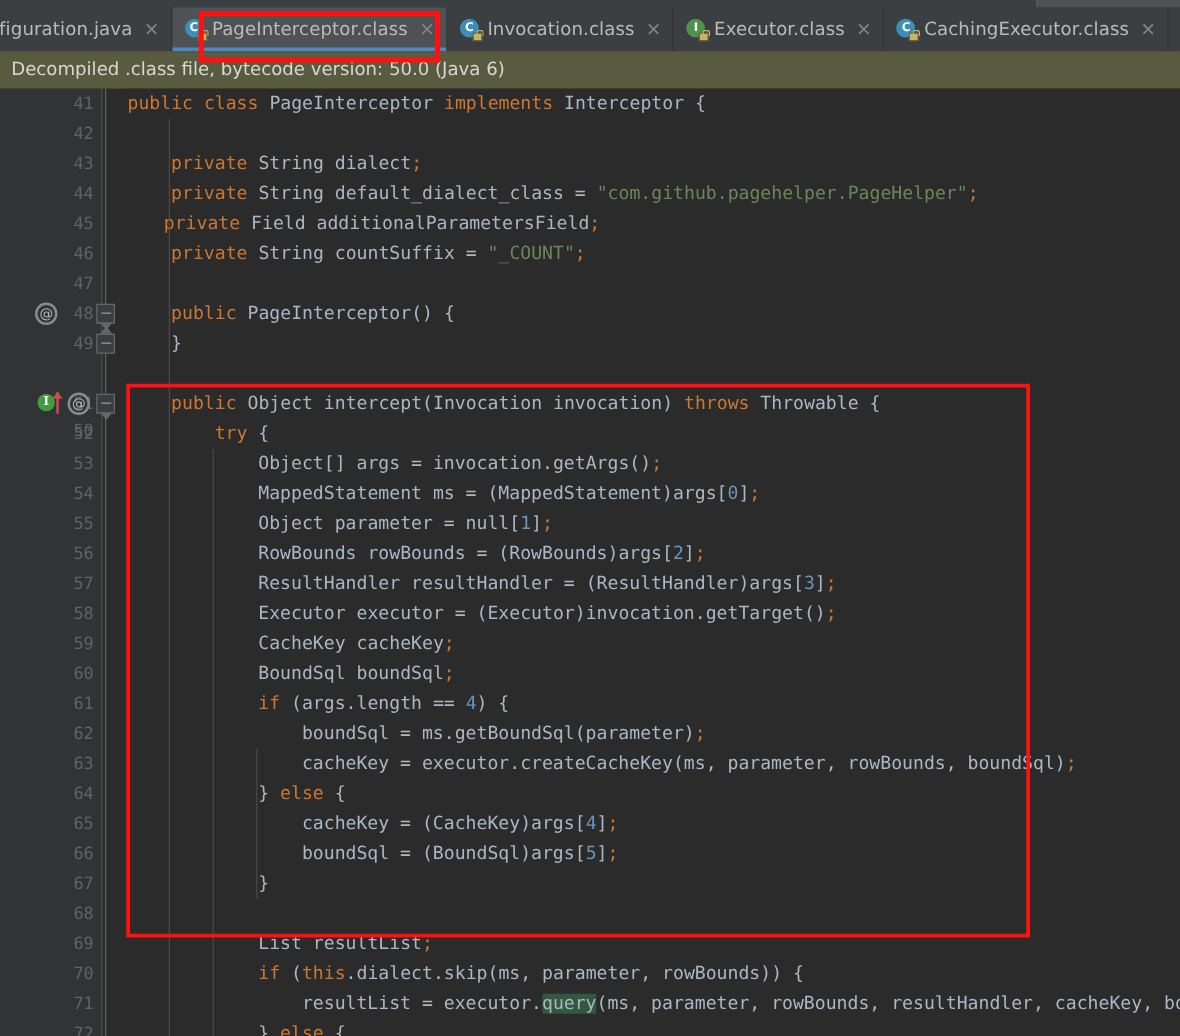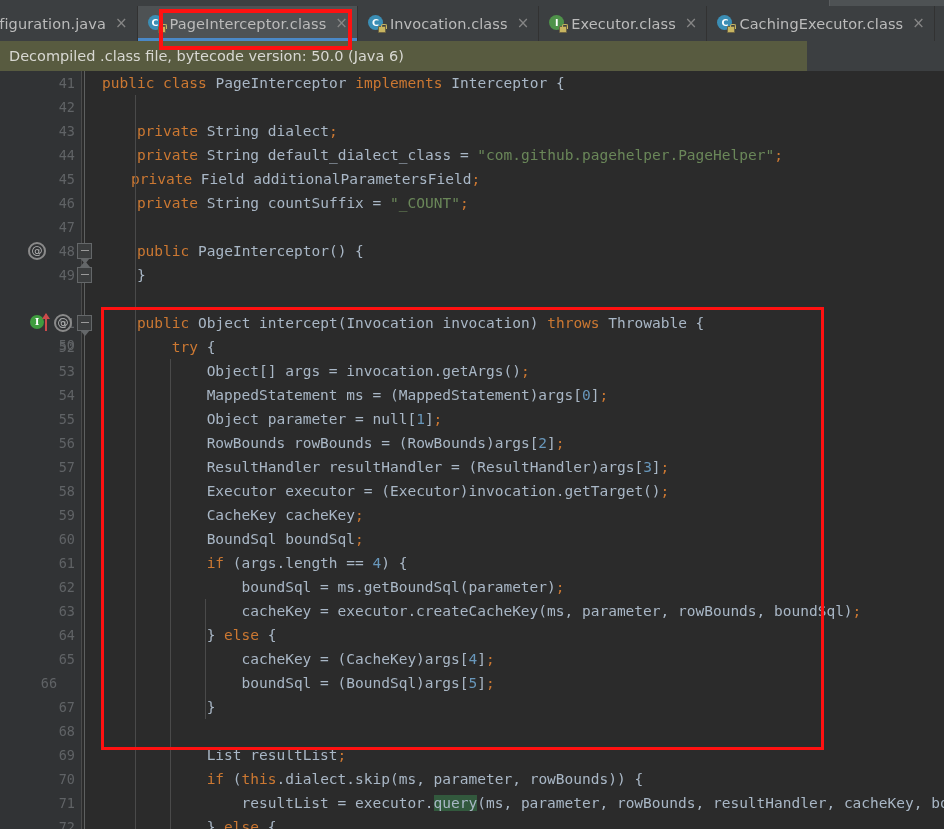--- a/index.html
+++ b/index.html
@@ -57,21 +57,21 @@
     background:#c8b560; border:1px solid #6e6443; border-radius:1px;
   }
   .cls-icon .lock::before{
     content:""; position:absolute; left:2px; top:-3px; width:4px; height:4px;
     border:1px solid #c8b560; border-bottom:none;
     border-radius:2px 2px 0 0;
   }
 
   
   .notifbar{
-    position:absolute; left:0; top:41px; width:807px; height:30px;
+    position:absolute; left:0; top:41px; width:944px; height:30px;
     background:#585b40; color:#d8d8d2; font-size:14.5px;
     display:flex; align-items:center; padding-left:9px;
     font-family:"DejaVu Sans", sans-serif;
   }
 
   
   .editor{
     position:absolute; left:0; top:71px; width:944px; height:758px;
     background:#2b2b2b;
   }
@@ -248,21 +248,21 @@
       <div class="ln" style="top: 360px;">56</div>
       <div class="ln" style="top: 384px;">57</div>
       <div class="ln" style="top: 408px;">58</div>
       <div class="ln" style="top: 432px;">59</div>
       <div class="ln" style="top: 456px;">60</div>
       <div class="ln" style="top: 480px;">61</div>
       <div class="ln" style="top: 504px;">62</div>
       <div class="ln" style="top: 528px;">63</div>
       <div class="ln" style="top: 552px;">64</div>
       <div class="ln" style="top: 576px;">65</div>
-      <div class="ln" style="top: 600px; text-align: center;">66</div>
+      <div class="ln" style="top: 600px;">66</div>
       <div class="ln" style="top: 624px;">67</div>
       <div class="ln" style="top: 648px;">68</div>
       <div class="ln" style="top: 672px;">69</div>
       <div class="ln" style="top: 696px;">70</div>
       <div class="ln" style="top: 720px;">71</div>
       <div class="ln" style="top: 744px;">72</div>
     </div>
   <div class="code-area" id="codearea">
       <div class="cl" style="top: 0px; left: 4px;"><span class="kw">public </span><span class="kw">class </span><span class="ident">PageInterceptor </span><span class="kw">implements </span><span class="ident">Interceptor {</span></div>
       <div class="cl" style="top: 48px; left: 38.88px;"><span class="kw">private </span><span class="ident">String dialect</span><span class="semi">;</span></div>

